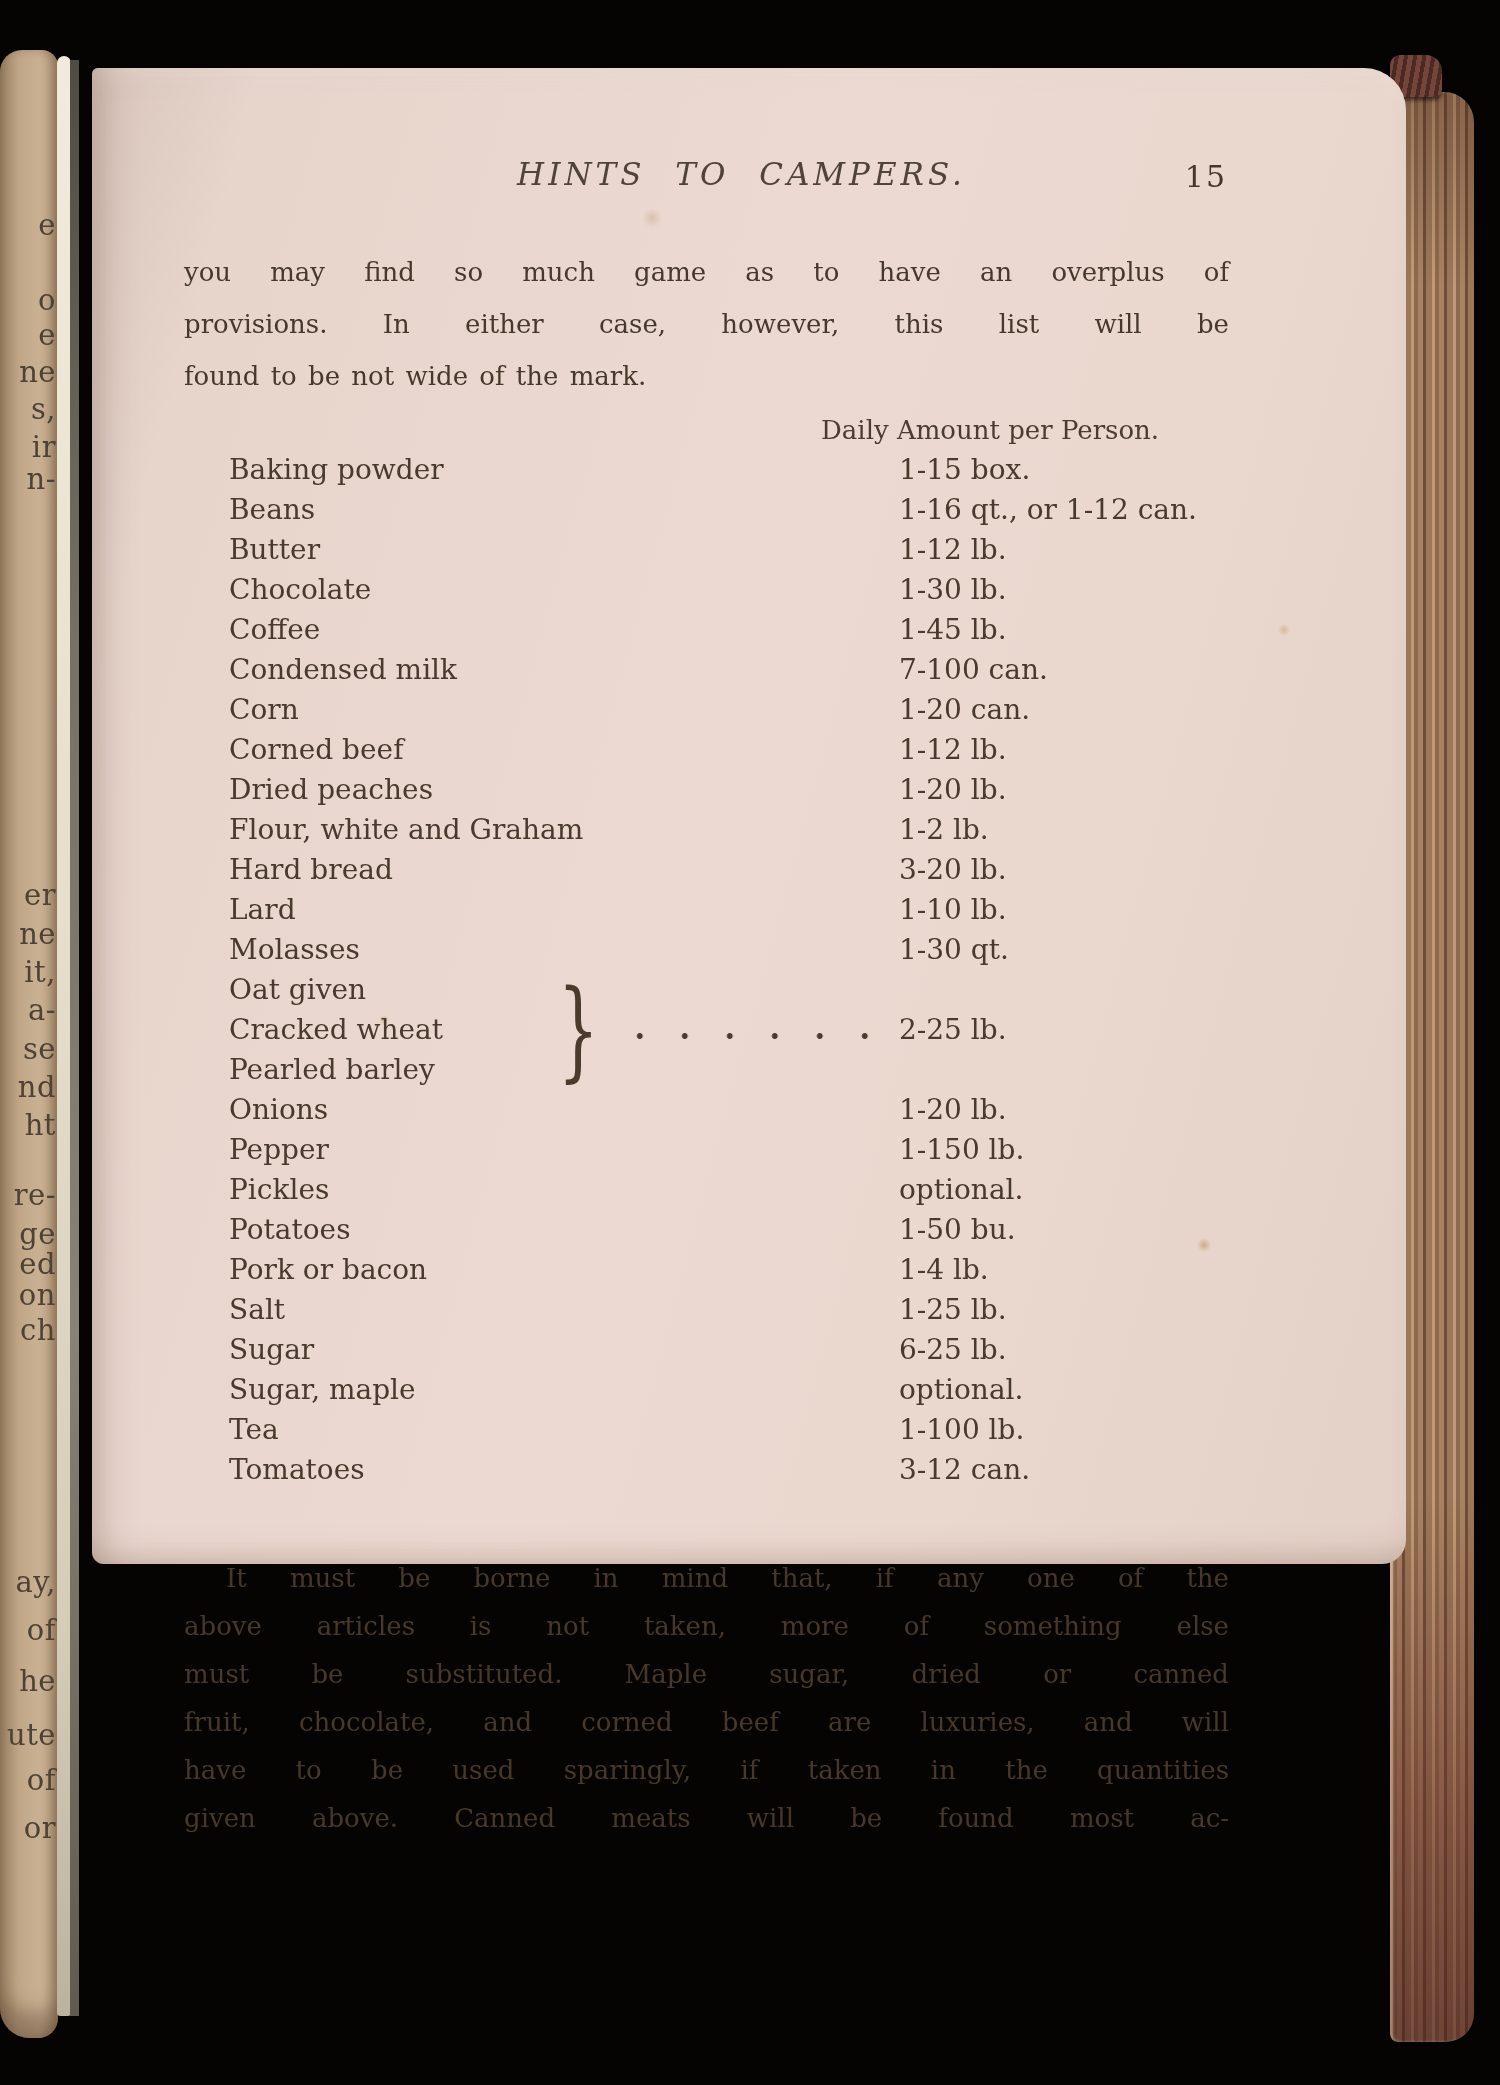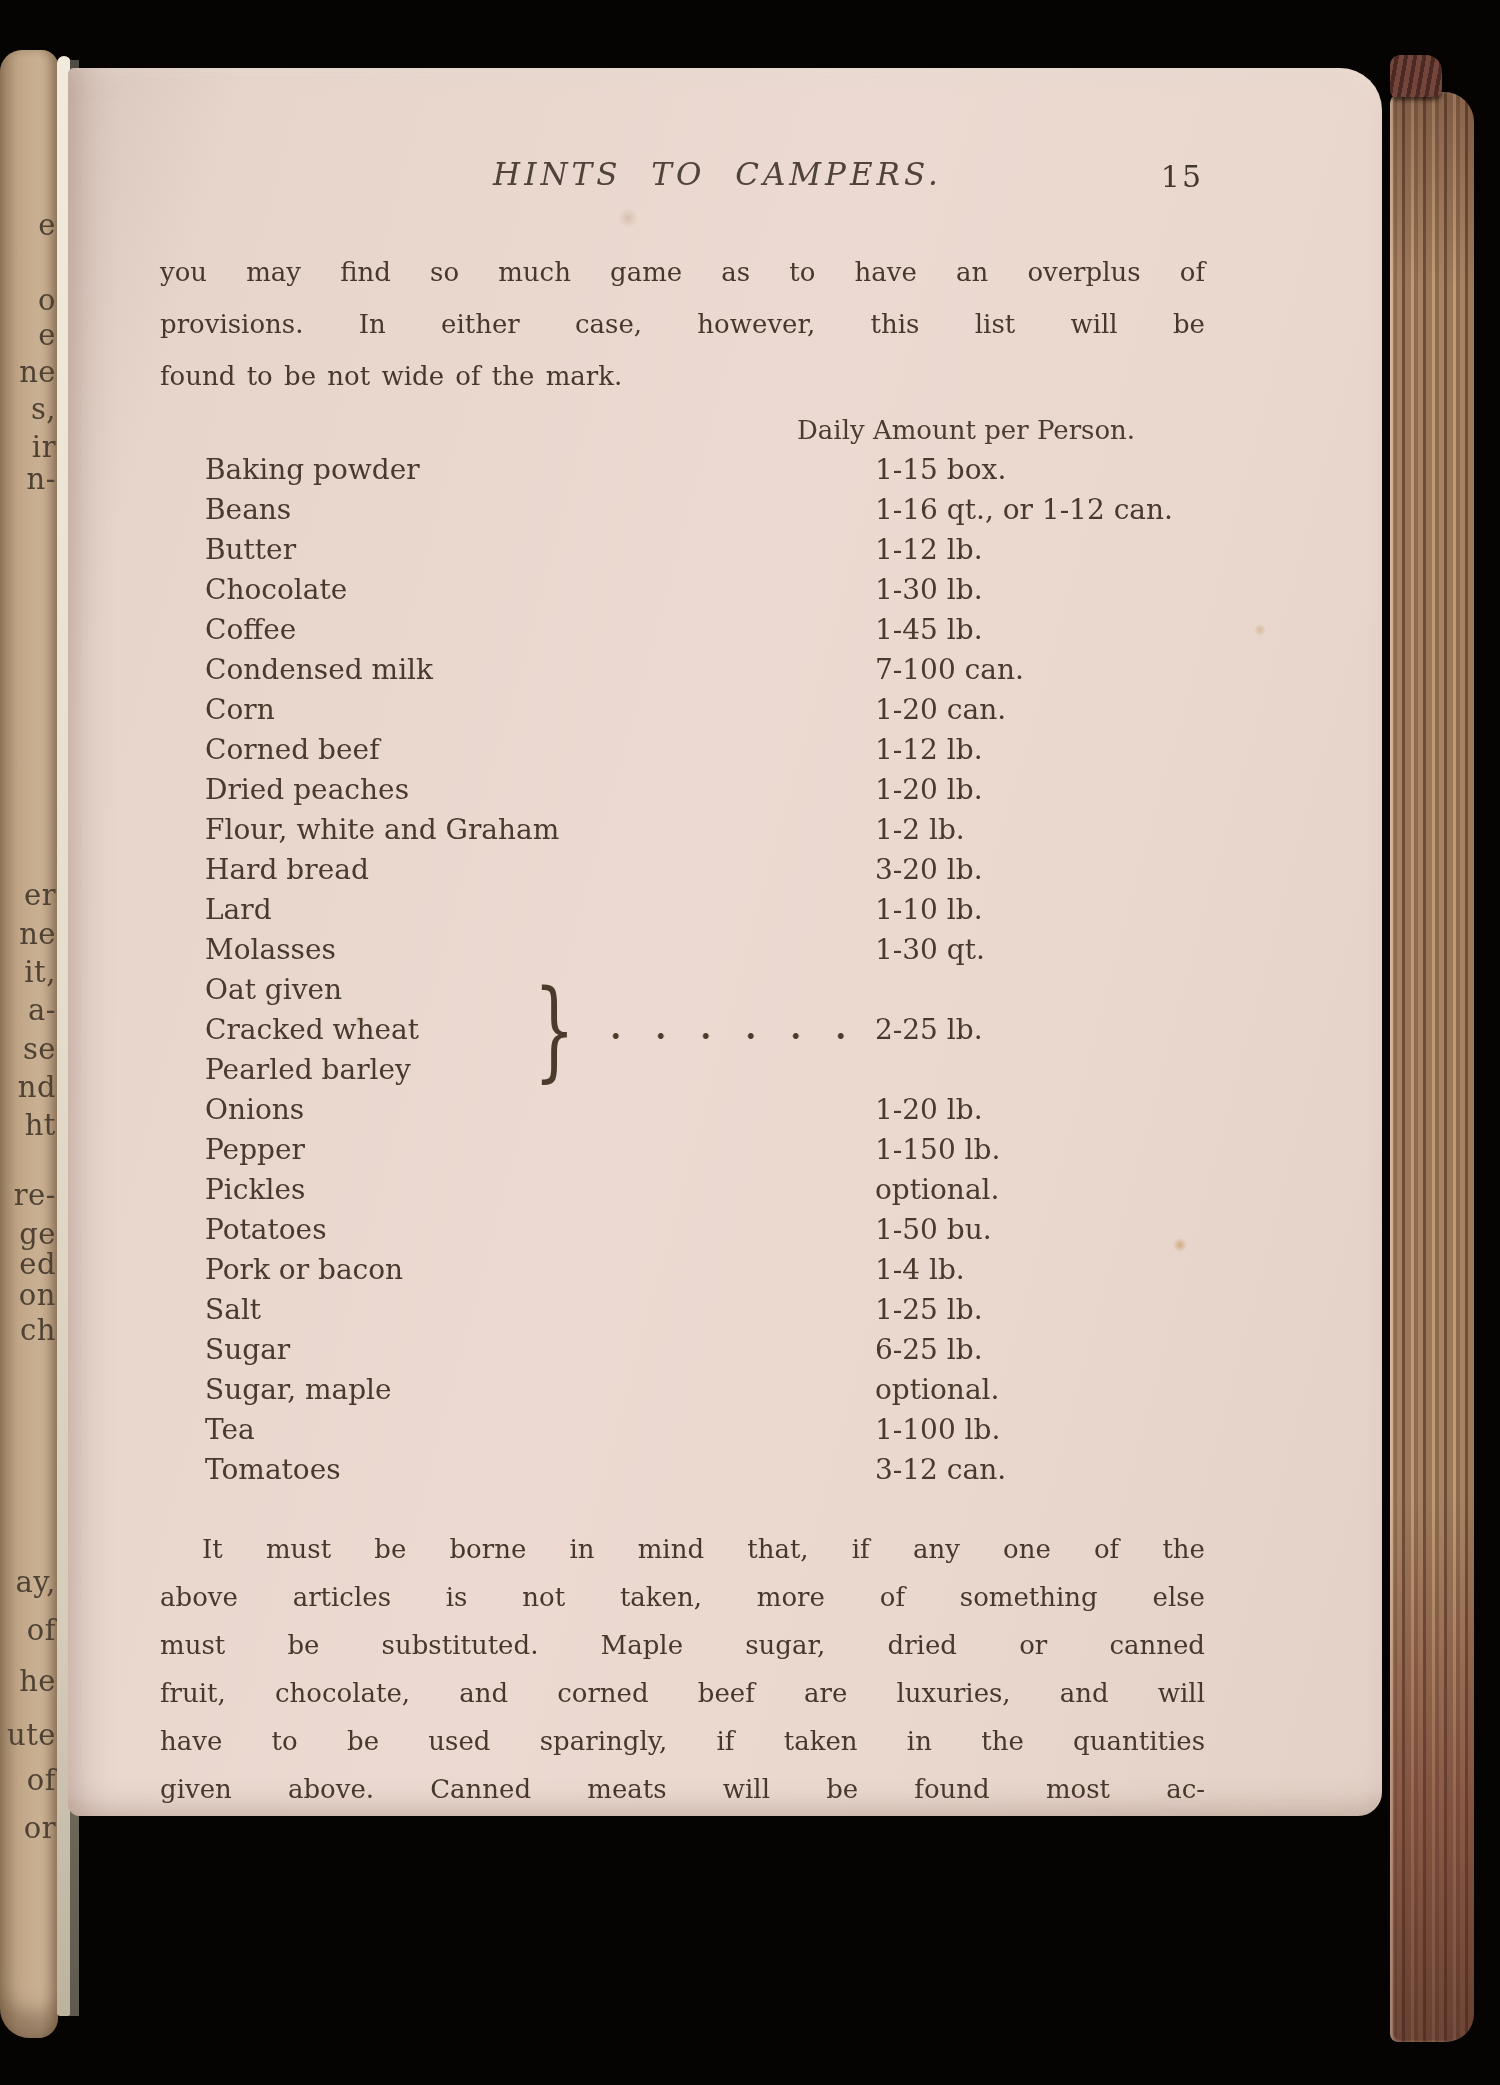--- a/index.html
+++ b/index.html
@@ -27,21 +27,21 @@
     background:
       linear-gradient(180deg,rgba(60,28,20,.30) 0%,rgba(0,0,0,0) 10%,rgba(0,0,0,0) 72%,rgba(96,40,34,.45) 88%,rgba(70,28,24,.60) 100%),
       repeating-linear-gradient(90deg,#c09a78 0 3px,#8d6a4c 3px 7px,#a98263 7px 12px,#6e4e37 12px 15px,#9c7758 15px 21px);
     box-shadow:inset 3px 0 3px rgba(255,240,220,.35);}
   .headband{position:absolute;left:1390px;top:55px;width:52px;height:42px;
     border-radius:10px 16px 8px 6px;
     background:repeating-linear-gradient(100deg,#74453a 0 5px,#4c2a23 5px 9px);
     box-shadow:0 3px 4px rgba(0,0,0,.6);}
 
   
-  .page{position:absolute;left:68px;top:68px;width:1314px;height:1748px;
+  .page{position:absolute;left:92px;top:68px;width:1314px;height:1496px;
     background:linear-gradient(105deg,#d8c5bb 0%,#e7d5cc 10%,#ecdad2 45%,#ead8cf 70%,#e3d0c6 100%);
     border-radius:6px 42px 24px 12px;
     box-shadow:inset 26px 0 38px -18px rgba(110,75,60,.30),
                inset 0 -24px 34px -22px rgba(120,85,65,.30),
                inset 0 18px 26px -18px rgba(255,250,240,.5);}
   .stains{position:absolute;inset:0;border-radius:inherit;pointer-events:none;
     background:
       radial-gradient(circle 6px at 1112px 1177px,rgba(186,138,66,.55),rgba(186,138,66,0) 7px),
       radial-gradient(circle 4px at 292px 952px,rgba(170,122,60,.40),rgba(170,122,60,0) 5px),
       radial-gradient(circle 5px at 1192px 562px,rgba(192,150,88,.45),rgba(192,150,88,0) 6px),
@@ -50,21 +50,21 @@
   .content{position:absolute;left:92px;top:88px;width:1045px;color:#46392c;}
 
   
   .hdr{position:relative;height:46px;}
   .title{display:block;text-align:center;padding-left:70px;
     font-style:italic;font-size:31px;letter-spacing:4px;word-spacing:16px;color:#50433a;}
   .pageno{position:absolute;right:2px;top:3px;font-size:30px;letter-spacing:2px;color:#44372b;}
 
   
   .para{margin-top:44px;font-size:26px;line-height:52px;word-spacing:3px;}
-  .para.closing{margin-top:35px;line-height:48px;}
+  .para.closing{margin-top:64px;line-height:48px;}
   .jl{text-align:justify;text-align-last:justify;}
   .ll{text-align:left;}
   .indent{text-indent:42px;}
 
   
   .list{margin-top:8px;margin-left:45px;width:1000px;font-size:28px;color:#483a2c;}
   .col-hdr{margin-left:592px;font-size:26px;line-height:40px;color:#4a3c2f;}
   .row{display:flex;line-height:40px;height:40px;align-items:center;}
   .lbl{white-space:nowrap;flex:0 0 auto;}
   .leader{flex:1 1 auto;margin-left:18px;

